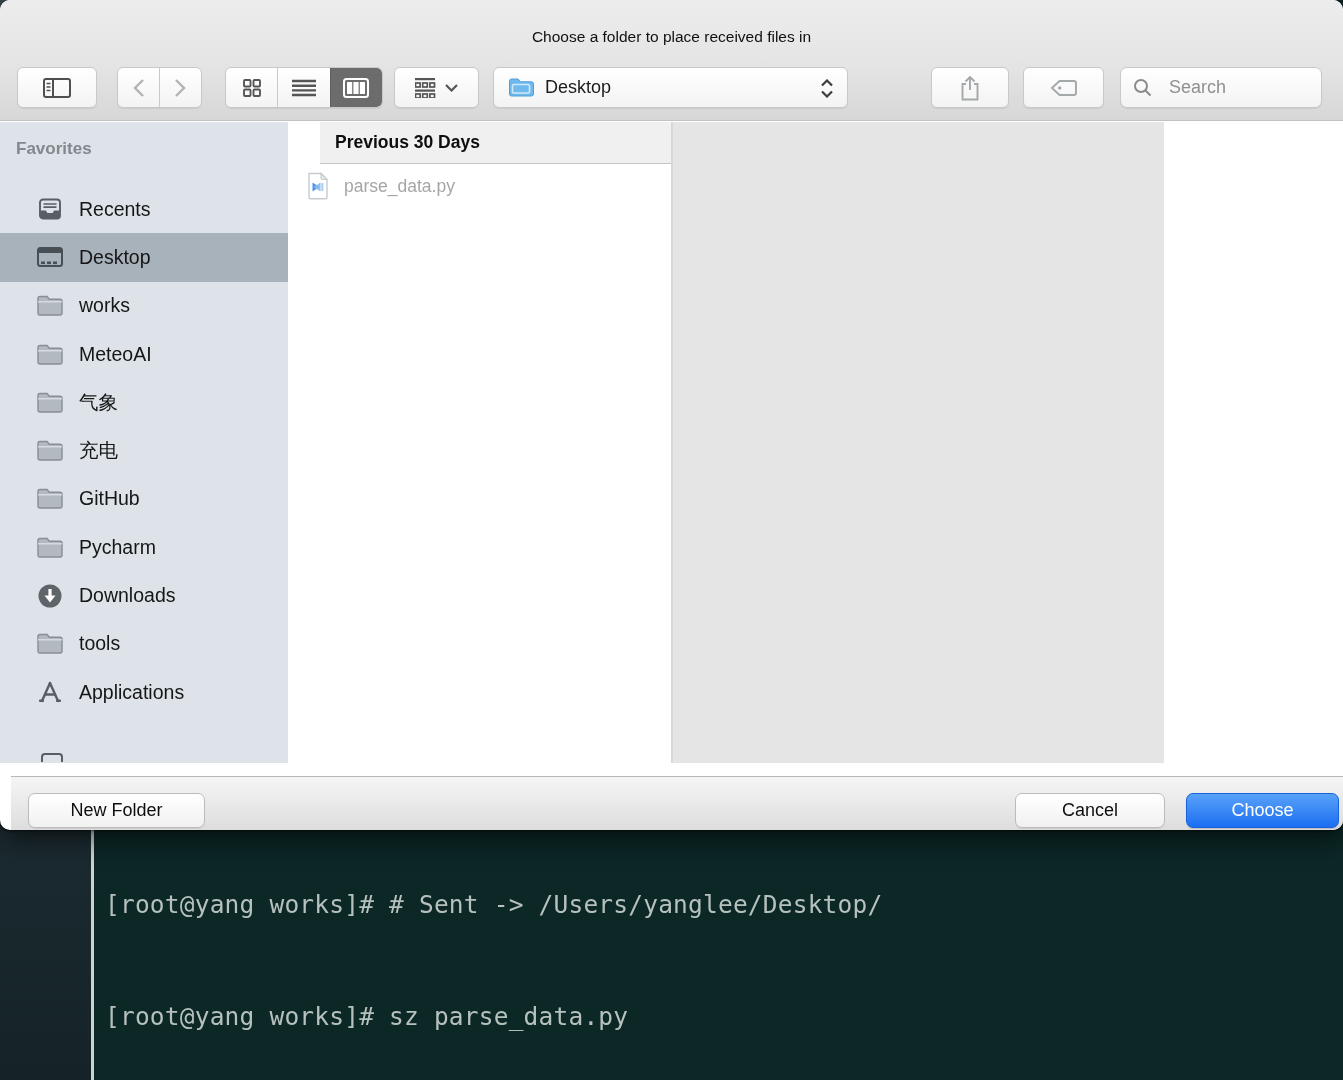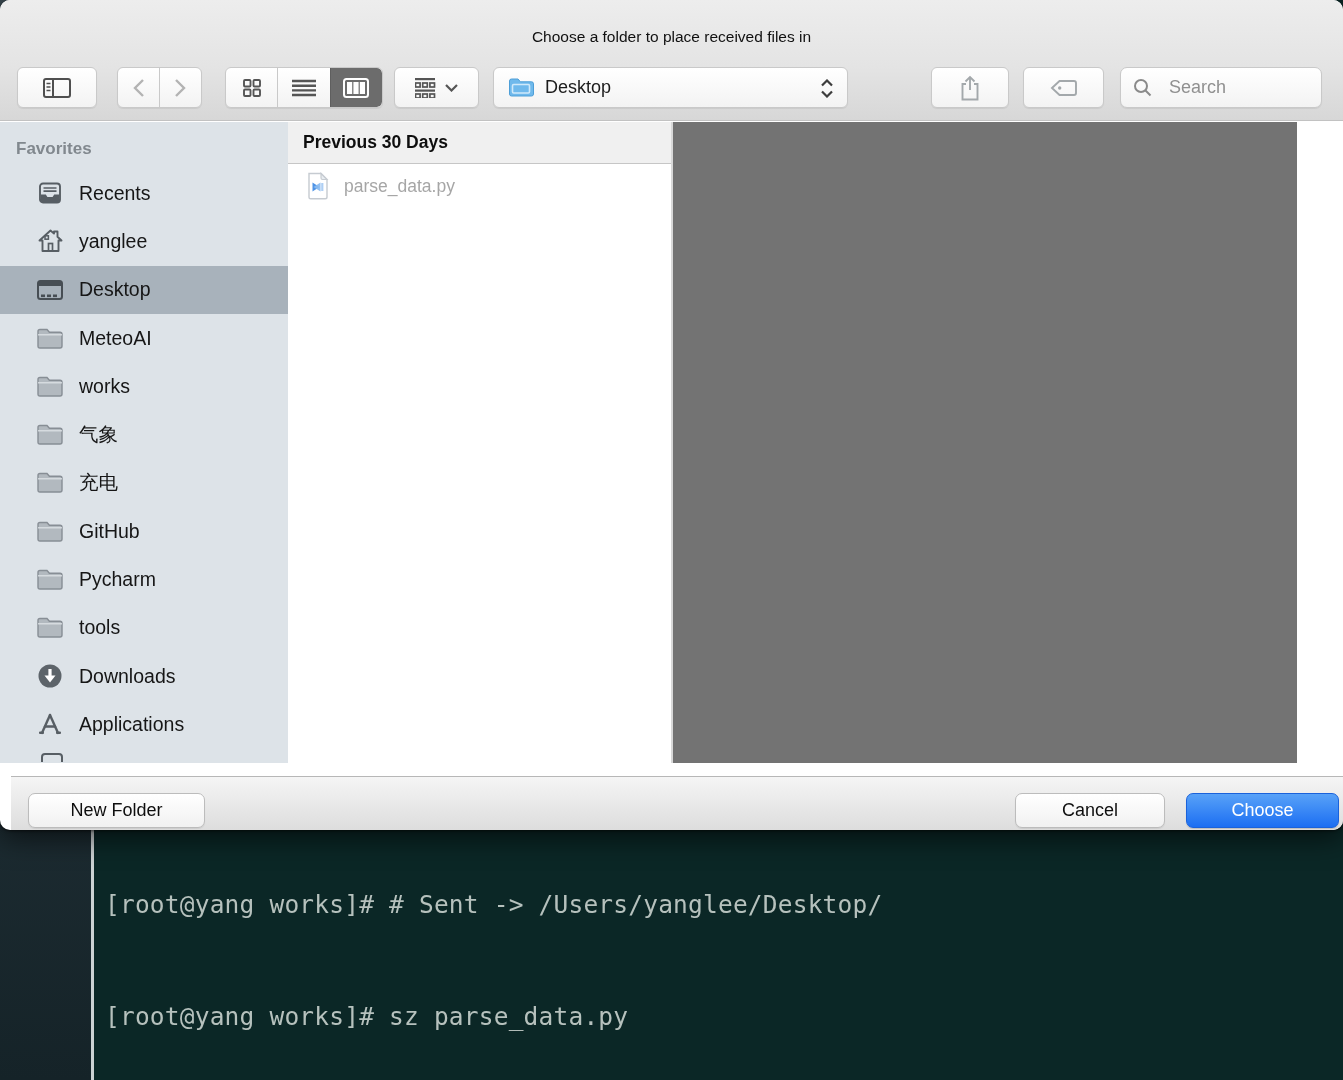--- a/index.html
+++ b/index.html
@@ -44,34 +44,34 @@
   #btn-tag { left:1023px; width:81px; }
   #search-field { left:1120px; width:202px; border-radius:7px; justify-content:flex-start;
                   padding-left:12px; gap:17px; }
   #search-field input { border:none; outline:none; background:transparent; width:150px;
                         font-size:18px; color:#333; font-family:"Liberation Sans",sans-serif; }
   #search-field input::placeholder { color:#909090; }
   .loc-label { font-size:18px; color:#1c1c1c; }
   .loc-chevrons { position:absolute; right:13px; top:11px; }
 
   
-  .content { position:absolute; top:122px; left:0; width:1297px; height:641px; background:#737373; }
+  .content { position:absolute; top:122px; left:0; width:1164px; height:641px; background:#e5e5e5; }
   .sidebar { position:absolute; left:0; top:0; width:288px; height:100%; background:#dde3e8; }
   .fav-header { position:absolute; left:16px; top:17px; font-size:17px; font-weight:600; color:#81888e; }
-  .side-rows { position:absolute; top:47px; left:0; right:0; }
+  .side-rows { position:absolute; top:63px; left:0; right:0; }
   .srow { height:48.3px; display:flex; align-items:center; padding-left:36px; gap:15px;
           font-size:19.5px; color:#161616; }
   .srow.selected { background:#a8b2bb; }
   .sicon { width:28px; height:28px; flex:none; display:flex; align-items:center; justify-content:center; }
   .sliver { position:absolute; left:40px; top:630px; }
 
   .col1 { position:absolute; left:288px; top:0; width:383px; height:100%; background:#fff; }
   .col-header { height:42px; background:#f0f0f0; border-bottom:1px solid #c6c6c6;
                 display:flex; align-items:center; padding-left:15px;
-                font-size:17.5px; font-weight:600; color:#0e0e0e; }
+                font-size:17.5px; font-weight:600; color:#0e0e0e;margin-left:32px; }
   .file-row { position:absolute; top:44px; left:18px; height:40px;
               display:flex; align-items:center; gap:14px; }
   .file-name { font-size:17.5px; color:#a6a6a6; }
   .col-divider { position:absolute; left:671px; top:0; width:2px; height:100%; background:#d8d8d8; }
 
   
   .bottombar { position:absolute; bottom:0; left:11px; width:100%; height:54px;
                background:linear-gradient(180deg,#f5f5f5,#dddddd); border-top:1px solid #b7b7b7; }
   .btn { position:absolute; top:16px; height:35px; border-radius:7px; font-size:18px;
          display:flex; align-items:center; justify-content:center; }
@@ -246,30 +246,20 @@
             <svg width="26" height="26" viewBox="0 0 26 26">
                 <rect x="3" y="3.5" width="20" height="19" rx="3" fill="none" stroke="#575e64" stroke-width="1.9"></rect>
                 <line x1="6.5" y1="8" x2="19.5" y2="8" stroke="#575e64" stroke-width="1.7"></line>
                 <line x1="6.5" y1="11.2" x2="19.5" y2="11.2" stroke="#575e64" stroke-width="1.7"></line>
                 <path d="M3.8 14.5 h5 l1.6 2.6 h5.2 l1.6-2.6 h5 v5 q0 3-3 3 h-12.4 q-3 0-3-3 Z" fill="#575e64"></path>
               </svg>
           </span>
           <span>Recents</span>
         </div>
 
-        <div class="srow">
-          <span class="sicon">
-            <svg width="27" height="26" viewBox="0 0 27 26">
-                <path d="M2.5 12.5 L13.5 2.5 L17 5.6 V3.5 H20.5 V8.8 L24.5 12.5 H21.5 V23 H5.5 V12.5 Z" fill="none" stroke="#575e64" stroke-width="1.9" stroke-linejoin="round"></path>
-                <rect x="11.5" y="15.5" width="4" height="7.5" fill="none" stroke="#575e64" stroke-width="1.7"></rect>
-                <rect x="8" y="7.8" width="3.4" height="3.4" fill="none" stroke="#575e64" stroke-width="1.5"></rect>
-              </svg>
-          </span>
-          <span>yanglee</span>
-        </div>
 
         <div class="srow selected">
           <span class="sicon">
             <svg width="28" height="24" viewBox="0 0 28 24">
                 <rect x="2" y="3" width="24" height="18" rx="2.5" fill="none" stroke="#474e54" stroke-width="2"></rect>
                 <path d="M2 5.5 q0-2.5 2.5-2.5 h19 q2.5 0 2.5 2.5 V8 H2 Z" fill="#474e54"></path>
                 <rect x="5" y="16.5" width="4" height="2.6" fill="#474e54"></rect>
                 <rect x="11" y="16.5" width="4" height="2.6" fill="#474e54"></rect>
                 <rect x="17" y="16.5" width="4" height="2.6" fill="#474e54"></rect>
               </svg>
@@ -277,40 +267,40 @@
           <span>Desktop</span>
         </div>
 
         <div class="srow">
           <span class="sicon">
             <svg width="28" height="23" viewBox="0 0 28 23">
                 <path d="M2 4.5 q0-2 2-2 h7 l2.4 2.8 h10.6 q2 0 2 2 V19 q0 2-2 2 H4 q-2 0-2-2 Z" fill="#b2b9bf" stroke="#878e95" stroke-width="1.4"></path>
                 <path d="M2 7.8 h24" stroke="#dfe4e8" stroke-width="1.2"></path>
               </svg>
           </span>
+          <span>works</span>
+        </div>
+
+        <div class="srow">
+          <span class="sicon">
+            <svg width="28" height="23" viewBox="0 0 28 23">
+                <path d="M2 4.5 q0-2 2-2 h7 l2.4 2.8 h10.6 q2 0 2 2 V19 q0 2-2 2 H4 q-2 0-2-2 Z" fill="#b2b9bf" stroke="#878e95" stroke-width="1.4"></path>
+                <path d="M2 7.8 h24" stroke="#dfe4e8" stroke-width="1.2"></path>
+              </svg>
+          </span>
           <span>MeteoAI</span>
         </div>
 
         <div class="srow">
           <span class="sicon">
             <svg width="28" height="23" viewBox="0 0 28 23">
                 <path d="M2 4.5 q0-2 2-2 h7 l2.4 2.8 h10.6 q2 0 2 2 V19 q0 2-2 2 H4 q-2 0-2-2 Z" fill="#b2b9bf" stroke="#878e95" stroke-width="1.4"></path>
                 <path d="M2 7.8 h24" stroke="#dfe4e8" stroke-width="1.2"></path>
               </svg>
           </span>
-          <span>works</span>
-        </div>
-
-        <div class="srow">
-          <span class="sicon">
-            <svg width="28" height="23" viewBox="0 0 28 23">
-                <path d="M2 4.5 q0-2 2-2 h7 l2.4 2.8 h10.6 q2 0 2 2 V19 q0 2-2 2 H4 q-2 0-2-2 Z" fill="#b2b9bf" stroke="#878e95" stroke-width="1.4"></path>
-                <path d="M2 7.8 h24" stroke="#dfe4e8" stroke-width="1.2"></path>
-              </svg>
-          </span>
           <span>气象</span>
         </div>
 
         <div class="srow">
           <span class="sicon">
             <svg width="28" height="23" viewBox="0 0 28 23">
                 <path d="M2 4.5 q0-2 2-2 h7 l2.4 2.8 h10.6 q2 0 2 2 V19 q0 2-2 2 H4 q-2 0-2-2 Z" fill="#b2b9bf" stroke="#878e95" stroke-width="1.4"></path>
                 <path d="M2 7.8 h24" stroke="#dfe4e8" stroke-width="1.2"></path>
               </svg>
           </span>
@@ -328,41 +318,41 @@
         </div>
 
         <div class="srow">
           <span class="sicon">
             <svg width="28" height="23" viewBox="0 0 28 23">
                 <path d="M2 4.5 q0-2 2-2 h7 l2.4 2.8 h10.6 q2 0 2 2 V19 q0 2-2 2 H4 q-2 0-2-2 Z" fill="#b2b9bf" stroke="#878e95" stroke-width="1.4"></path>
                 <path d="M2 7.8 h24" stroke="#dfe4e8" stroke-width="1.2"></path>
               </svg>
           </span>
           <span>Pycharm</span>
-        </div>
-
-        <div class="srow">
-          <span class="sicon">
-            <svg width="28" height="23" viewBox="0 0 28 23">
-                <path d="M2 4.5 q0-2 2-2 h7 l2.4 2.8 h10.6 q2 0 2 2 V19 q0 2-2 2 H4 q-2 0-2-2 Z" fill="#b2b9bf" stroke="#878e95" stroke-width="1.4"></path>
-                <path d="M2 7.8 h24" stroke="#dfe4e8" stroke-width="1.2"></path>
-              </svg>
-          </span>
-          <span>tools</span>
         </div>
 
         <div class="srow">
           <span class="sicon">
             <svg width="26" height="26" viewBox="0 0 26 26">
                 <circle cx="13" cy="13" r="11.5" fill="#5d646a"></circle>
                 <rect x="11.4" y="6" width="3.2" height="8" fill="#fff"></rect>
                 <polygon points="7.5,12.5 18.5,12.5 13,19.5" fill="#fff"></polygon>
               </svg>
           </span>
           <span>Downloads</span>
+        </div>
+
+        <div class="srow">
+          <span class="sicon">
+            <svg width="28" height="23" viewBox="0 0 28 23">
+                <path d="M2 4.5 q0-2 2-2 h7 l2.4 2.8 h10.6 q2 0 2 2 V19 q0 2-2 2 H4 q-2 0-2-2 Z" fill="#b2b9bf" stroke="#878e95" stroke-width="1.4"></path>
+                <path d="M2 7.8 h24" stroke="#dfe4e8" stroke-width="1.2"></path>
+              </svg>
+          </span>
+          <span>tools</span>
         </div>
 
         <div class="srow">
           <span class="sicon">
             <svg width="28" height="26" viewBox="0 0 28 26">
                 <g stroke="#575e64" stroke-width="2.4" stroke-linecap="round" fill="none">
                   <path d="M6 22 L14 4"></path>
                   <path d="M14 4 L22 22"></path>
                   <path d="M9 15.5 H19"></path>
                 </g>

